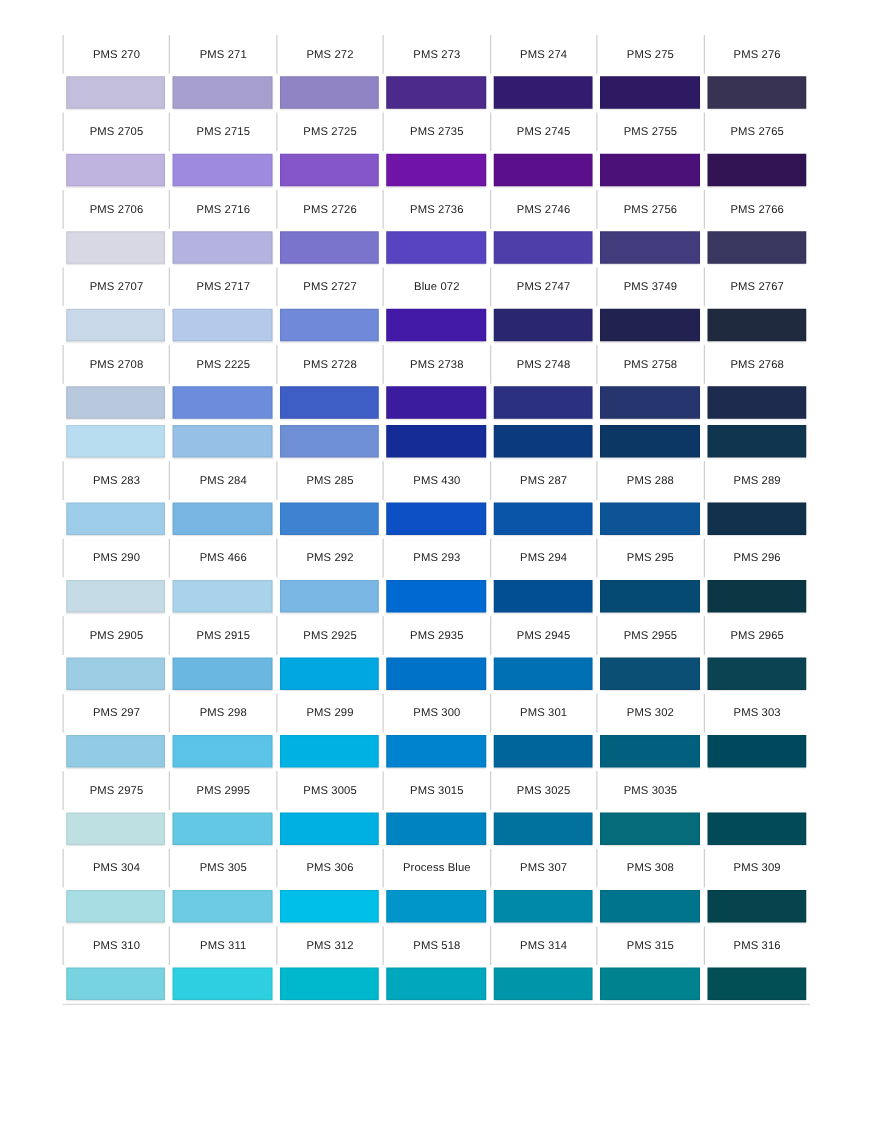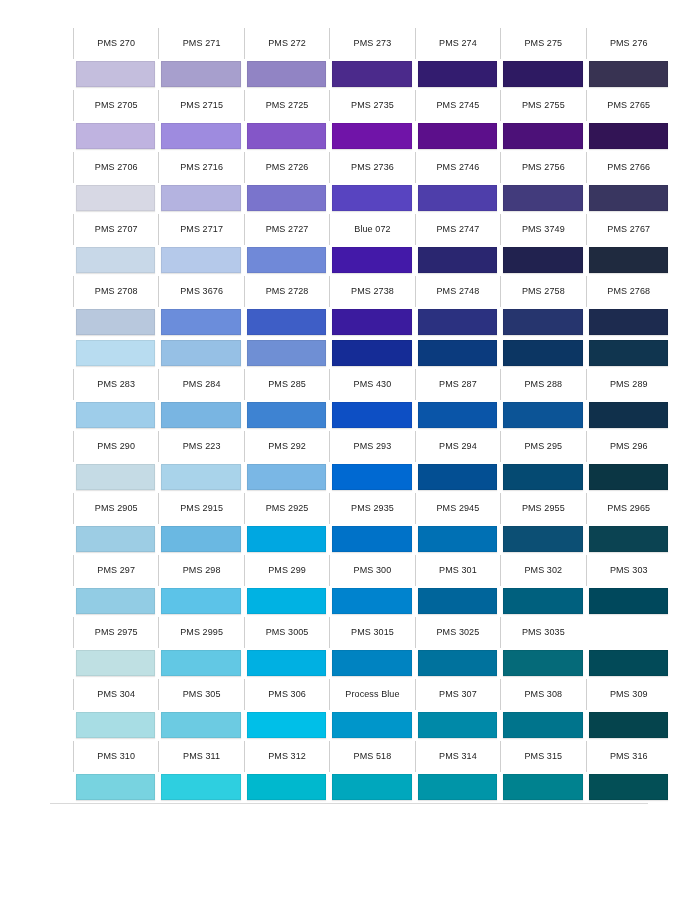--- a/index.html
+++ b/index.html
@@ -18,21 +18,20 @@
     position:absolute;
     left:50px;
     top:28px;
     width:598px;
     border-bottom:1px solid #d9d9d9;
     box-sizing:border-box;
   }
   .row{
     display:flex;
     width:598px;
-    margin-left:23px;
   }
   .label-row{height:31px;}
   .swatch-row{height:31px;}
   .cell{
     width:85.43px;
     box-sizing:border-box;
     position:relative;
   }
   .label-cell{
     display:flex;
@@ -252,21 +251,21 @@
         </div>
         <div class="cell swatch-cell">
           <div class="swatch" style="background: rgb(31, 42, 63);"></div>
         </div>
       </div>
       <div class="row label-row">
         <div class="cell label-cell">
           <span class="label-txt">PMS 2708</span>
         </div>
         <div class="cell label-cell">
-          <span class="label-txt">PMS 3676</span>
+          <span class="label-txt">PMS 2225</span>
         </div>
         <div class="cell label-cell">
           <span class="label-txt">PMS 2728</span>
         </div>
         <div class="cell label-cell">
           <span class="label-txt">PMS 2738</span>
         </div>
         <div class="cell label-cell">
           <span class="label-txt">PMS 2748</span>
         </div>
@@ -367,21 +366,21 @@
         </div>
         <div class="cell swatch-cell">
           <div class="swatch" style="background: rgb(16, 48, 75);"></div>
         </div>
       </div>
       <div class="row label-row">
         <div class="cell label-cell">
           <span class="label-txt">PMS 290</span>
         </div>
         <div class="cell label-cell">
-          <span class="label-txt">PMS 223</span>
+          <span class="label-txt">PMS 466</span>
         </div>
         <div class="cell label-cell">
           <span class="label-txt">PMS 292</span>
         </div>
         <div class="cell label-cell">
           <span class="label-txt">PMS 293</span>
         </div>
         <div class="cell label-cell">
           <span class="label-txt">PMS 294</span>
         </div>

